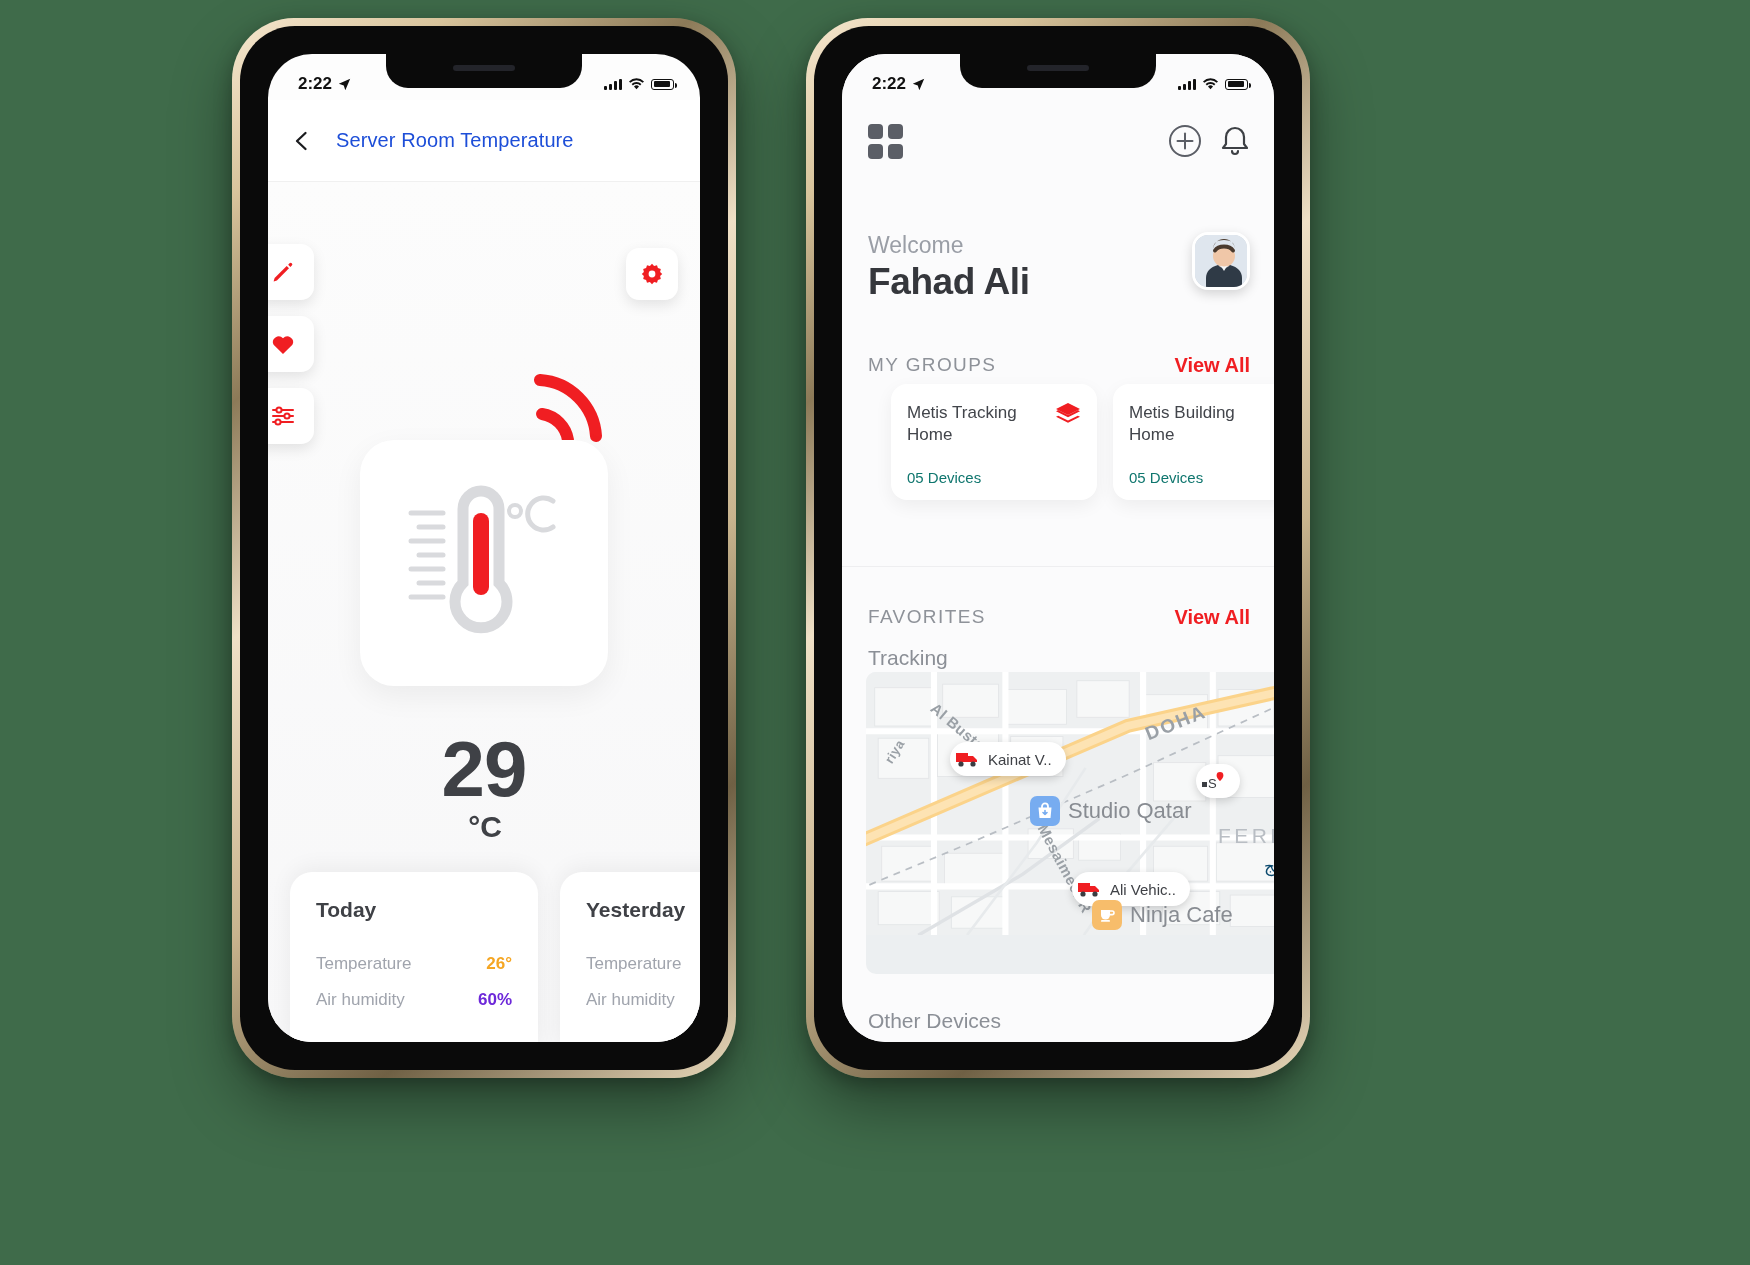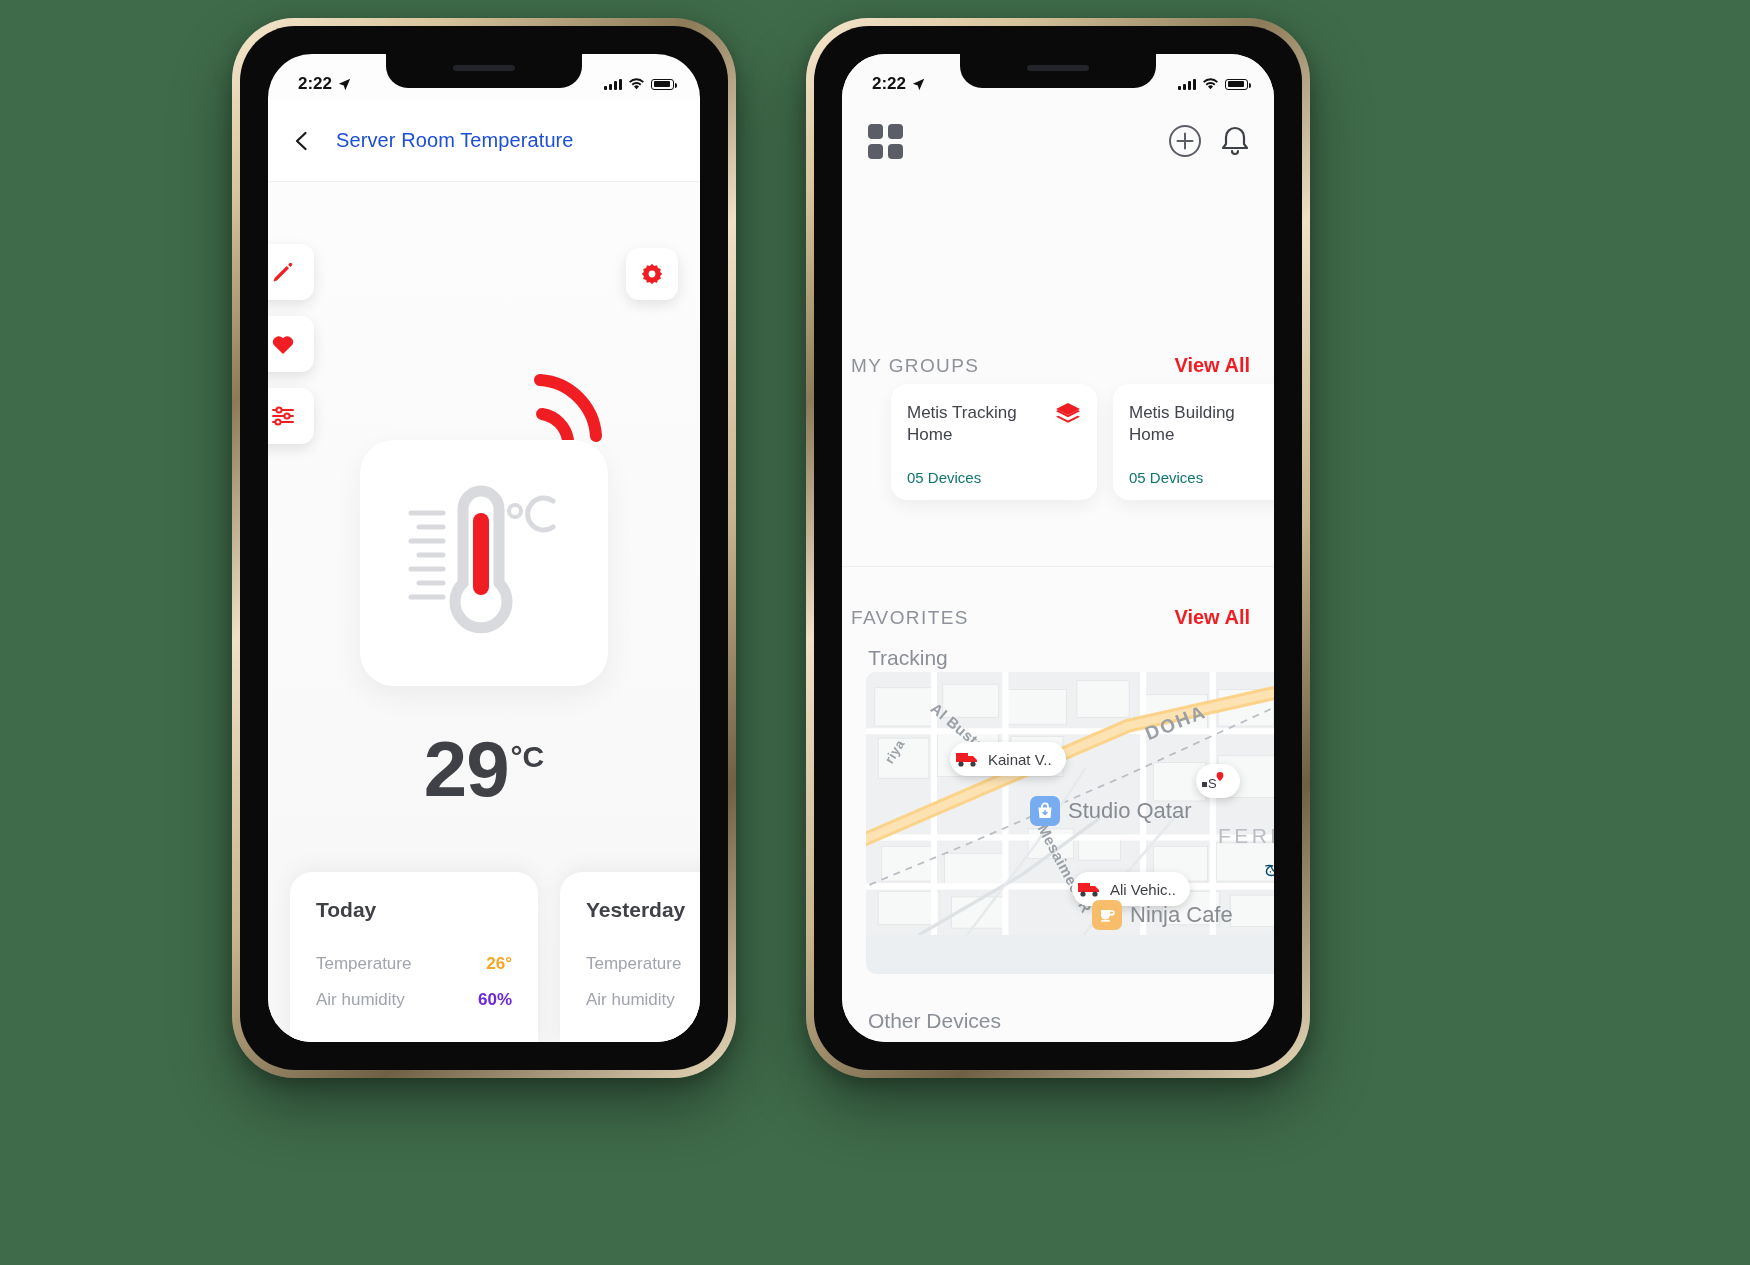--- a/index.html
+++ b/index.html
@@ -111,22 +111,23 @@
   .thermo-card {
     position: absolute; left: 50%; transform: translateX(-50%);
     top: 258px; width: 248px; height: 246px;
     background: #fff; border-radius: 34px;
     box-shadow: 0 10px 30px rgba(0,0,0,.06);
     display: flex; align-items: center; justify-content: center;
   }
   .temp-readout {
     position: absolute; left: 50%; transform: translateX(-50%);
     top: 552px;
-    display: flex; align-items: flex-start;
+    display: flex; align-items: center;
     color: #3f4146;
+    flex-direction: column;
   }
   .temp-num { font-size: 78px; font-weight: bold; line-height: .9; letter-spacing: -1px; }
   .temp-unit { font-size: 30px; font-weight: bold; margin-top: 6px; margin-left: 2px; }
 
   .stat-cards {
     position: absolute; left: 22px; right: -40px; bottom: -6px;
     display: flex; gap: 22px;
   }
   .stat-card {
     flex: none; width: 248px;
@@ -154,21 +155,21 @@
 
   .welcome-wrap { position: absolute; top: 178px; left: 26px; right: 24px; display: flex; justify-content: space-between; align-items: flex-start; }
   .welcome-small { font-size: 23px; color: #9a9ea6; margin-bottom: 2px; }
   .welcome-name { font-size: 37px; font-weight: bold; color: #35373c; letter-spacing: -.4px; }
   .avatar {
     width: 58px; height: 58px; border-radius: 16px;
     border: 3px solid #fff; box-shadow: 0 4px 12px rgba(0,0,0,.16);
     overflow: hidden; background: #cfd6de; position: relative; flex: none;
   }
 
-  .section-head { position: absolute; left: 9px; right: 24px; display: flex; justify-content: space-between; align-items: center; }
+  .section-head { position: absolute; left: 26px; right: 24px; display: flex; justify-content: space-between; }
   .section-title { font-size: 19px; color: #8e9299; letter-spacing: 1.4px; }
   .view-all { font-size: 20px; color: #f01e22; font-weight: bold; }
 
   .groups-row { position: absolute; top: 330px; left: 24px; right: -70px; display: flex; gap: 16px; justify-content: center; }
   .group-card {
     flex: none; width: 206px; height: 116px;
     background: #fff; border-radius: 16px;
     box-shadow: 0 6px 18px rgba(0,0,0,.06);
     padding: 18px 16px 14px 16px;
     position: relative;
@@ -393,20 +394,36 @@
               <line x1="17" y1="9.5" x2="17" y2="24.5" stroke="#5b5e66" stroke-width="2" stroke-linecap="round"></line>
               <line x1="9.5" y1="17" x2="24.5" y2="17" stroke="#5b5e66" stroke-width="2" stroke-linecap="round"></line>
             </svg>
             <svg width="30" height="34" viewBox="0 0 30 34">
               <path d="M15 4a9 9 0 0 1 9 9v7l3 4H3l3-4v-7a9 9 0 0 1 9-9z" fill="none" stroke="#3d4045" stroke-width="2.2" stroke-linejoin="round"></path>
               <path d="M12 27a3 3 0 0 0 6 0" fill="none" stroke="#3d4045" stroke-width="2.2" stroke-linecap="round"></path>
             </svg>
           </div>
         </div>
 
+        <div class="welcome-wrap">
+          <div>
+            <div class="welcome-small">Welcome</div>
+            <div class="welcome-name">Fahad Ali</div>
+          </div>
+          <div class="avatar">
+            <svg viewBox="0 0 58 58" width="58" height="58">
+              <rect width="58" height="58" fill="#dfe6ee"></rect>
+              <circle cx="29" cy="21" r="11" fill="#f0c7a8"></circle>
+              <path d="M18 15a11 11 0 0 1 22 0c0-7-4-10-11-10s-11 3-11 10z" fill="#4a3a2e"></path>
+              <path d="M20 15.5c2-3 4.5-4 9-4s7 1 9 4" fill="none" stroke="#4a3a2e" stroke-width="4" stroke-linecap="round"></path>
+              <path d="M23 30c1.5 2 4 3 6 3s4.5-1 6-3c8 2 12 7 12 13v15H11V43c0-6 4-11 12-13z" fill="#2f3a46"></path>
+              <path d="M25.5 30.5 29 36l3.5-5.5c-1 .6-2.3 1-3.5 1s-2.5-.4-3.5-1z" fill="#f5f6f7"></path>
+            </svg>
+          </div>
+        </div>
 
         <div class="section-head" style="top:300px">
           <div class="section-title">MY GROUPS</div>
           <div class="view-all">View All</div>
         </div>
 
         <div class="groups-row">
           <div class="group-card">
             <div class="group-name">Metis Tracking Home</div>
             <div class="group-count">05 Devices</div>

